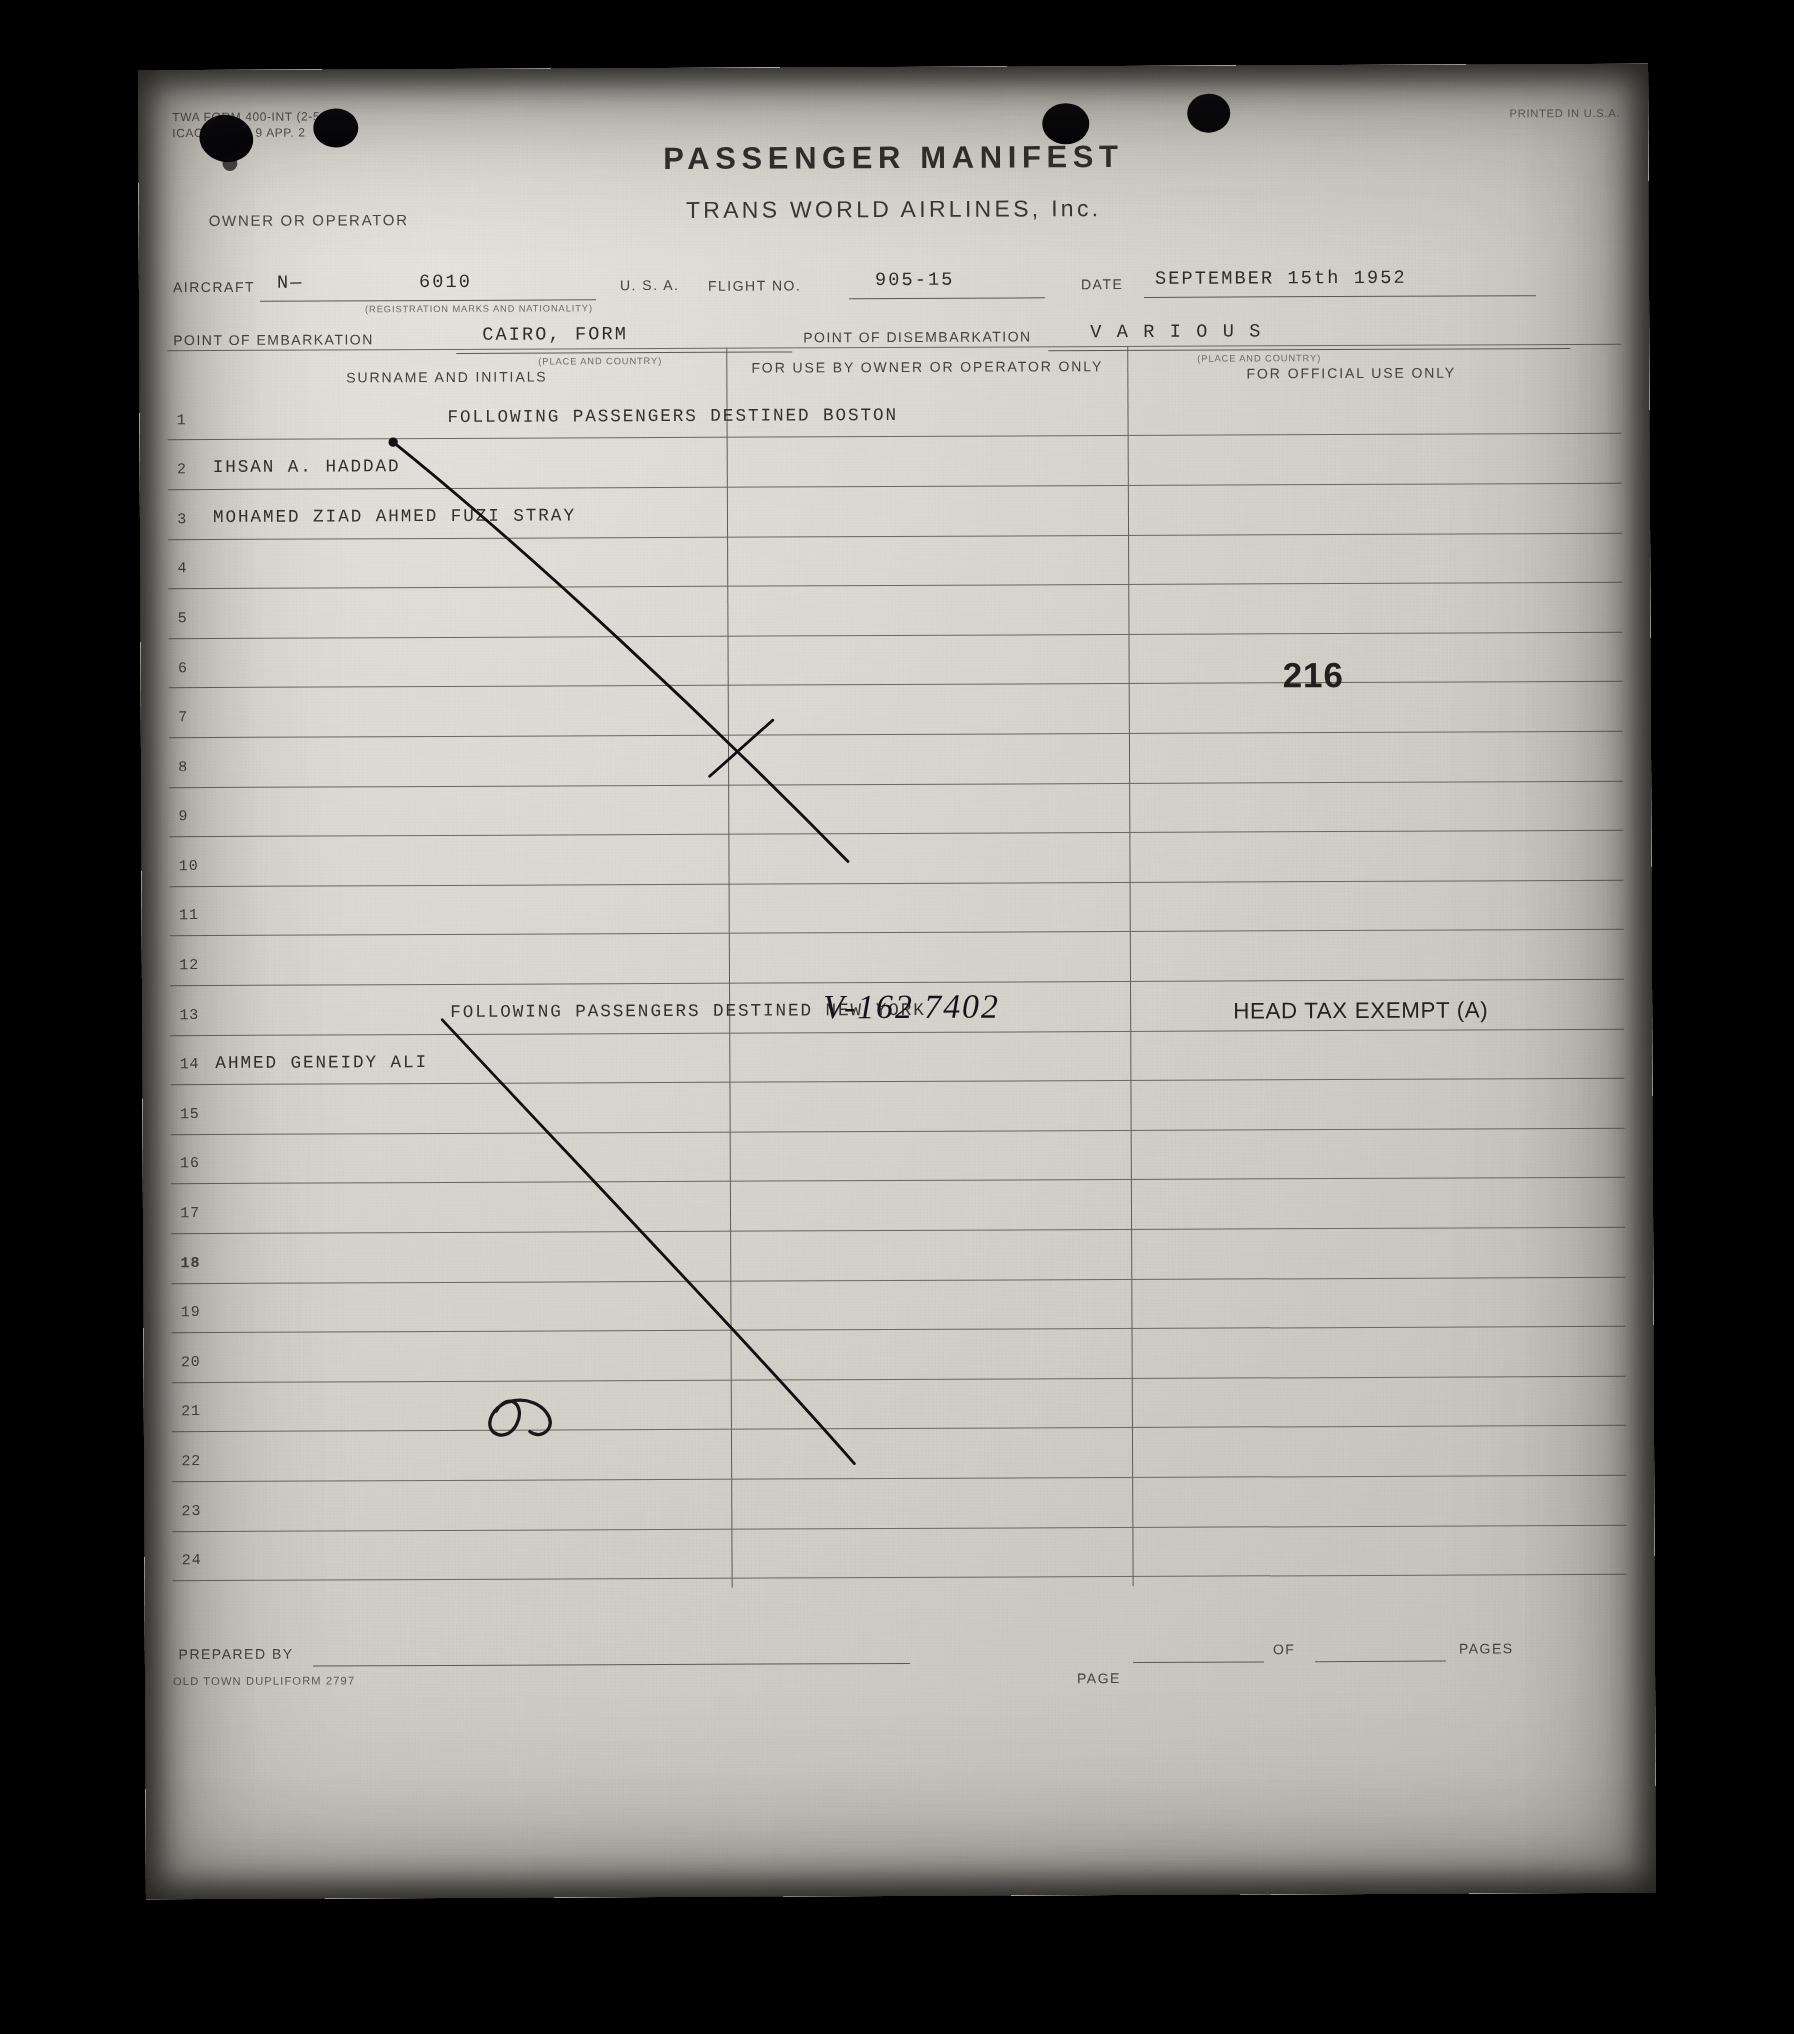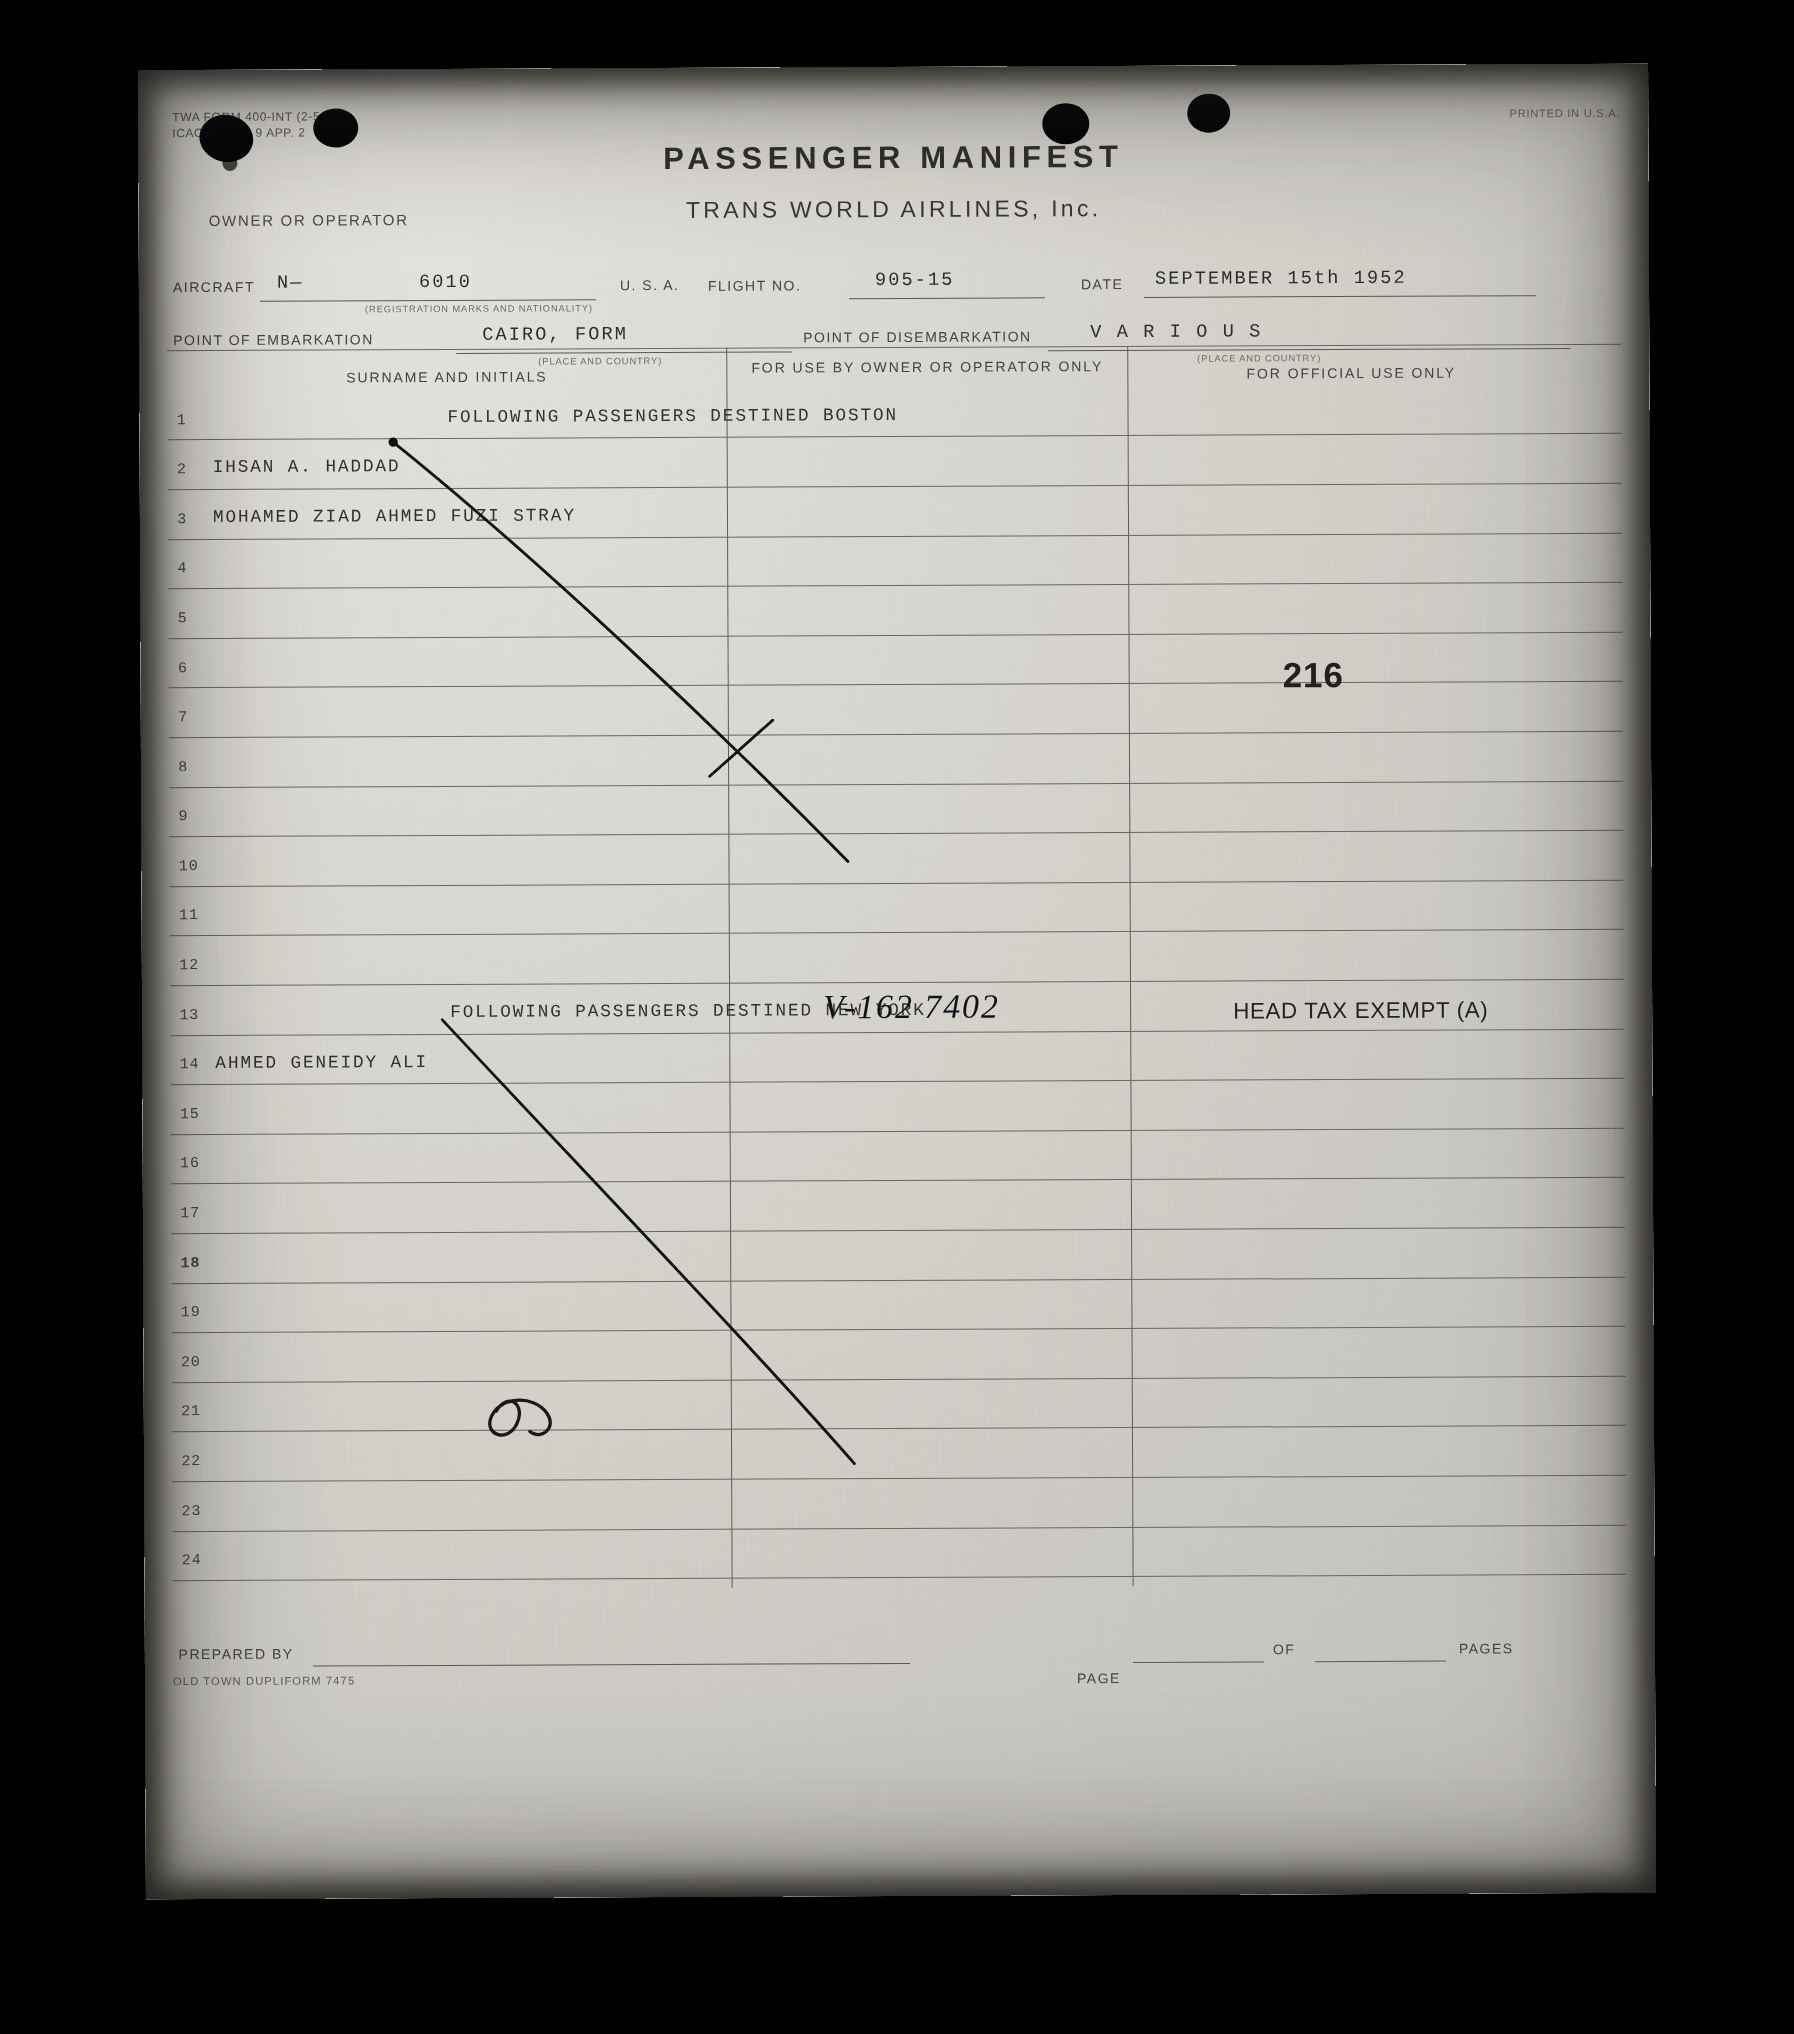--- a/index.html
+++ b/index.html
@@ -254,21 +254,21 @@
 
   <div id="footer">
     <div class="ink foot-lbl" style="left:5.6px; top:20.5px;">PREPARED BY</div>
     <div class="ul" style="left:140px; top:41px; width:597px;"></div>
     <div class="ink foot-lbl" style="left:904px; top:20.5px;margin-top:28px;">PAGE</div>
     <div class="ul" style="left:960px; top:41px; width:131px;"></div>
     <div class="ink foot-lbl" style="left:1100px; top:20.5px;">OF</div>
     <div class="ul" style="left:1142px; top:41px; width:131px;"></div>
     <div class="ink foot-lbl" style="left:1286px; top:20.5px;">PAGES</div>
   </div>
-  <div class="ink" id="dupliform">OLD TOWN DUPLIFORM  7475</div>
+  <div class="ink" id="dupliform">OLD TOWN DUPLIFORM  2797</div>
 
   <div class="blob" style="left:61px; top:45px; width:54px; height:47px; transform:rotate(12deg);"></div>
   <div class="blob" style="left:175px; top:39px; width:45px; height:39px;"></div>
   <div class="blob" style="left:904px; top:37px; width:47px; height:41px;"></div>
   <div class="blob" style="left:1049px; top:28px; width:43px; height:39px;"></div>
   <div class="blob" style="left:84px; top:86px; width:15px; height:15px; opacity:.7;"></div>
 
   <svg class="scribble" style="left:0; top:0;" width="1510" height="1829" viewBox="0 0 1620 1962">
     <path d="M 272 400 C 420 520, 610 700, 758 852" stroke="#121114" stroke-width="3" fill="none" stroke-linecap="round"></path>
     <circle cx="272" cy="400" r="5" fill="#121114"></circle>

